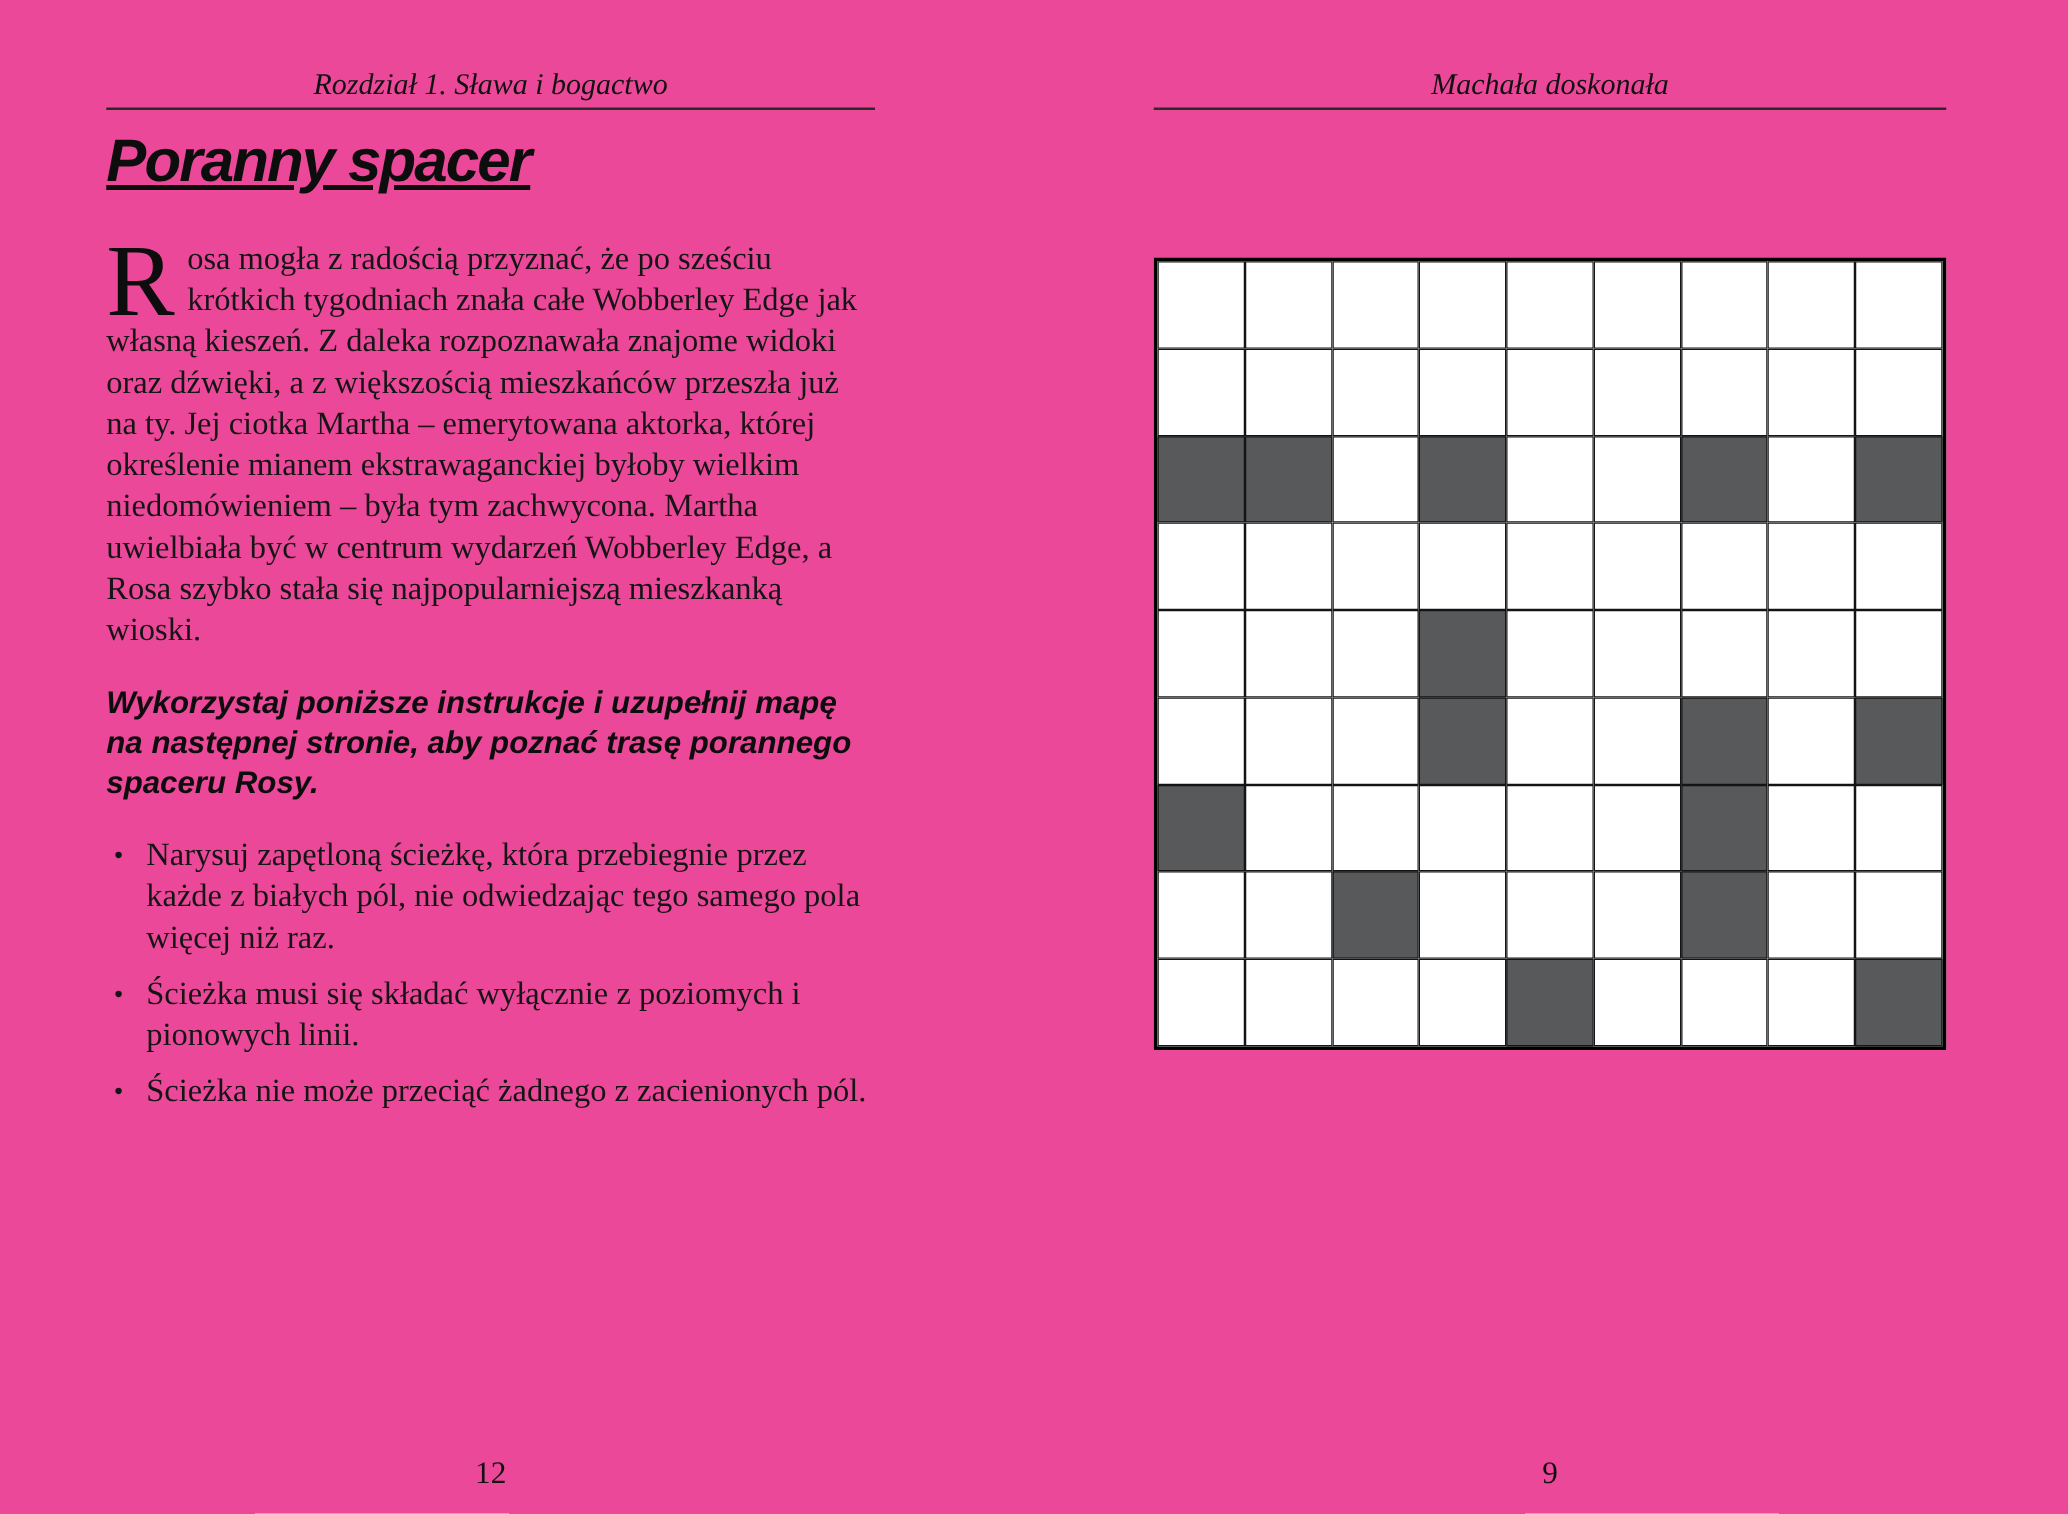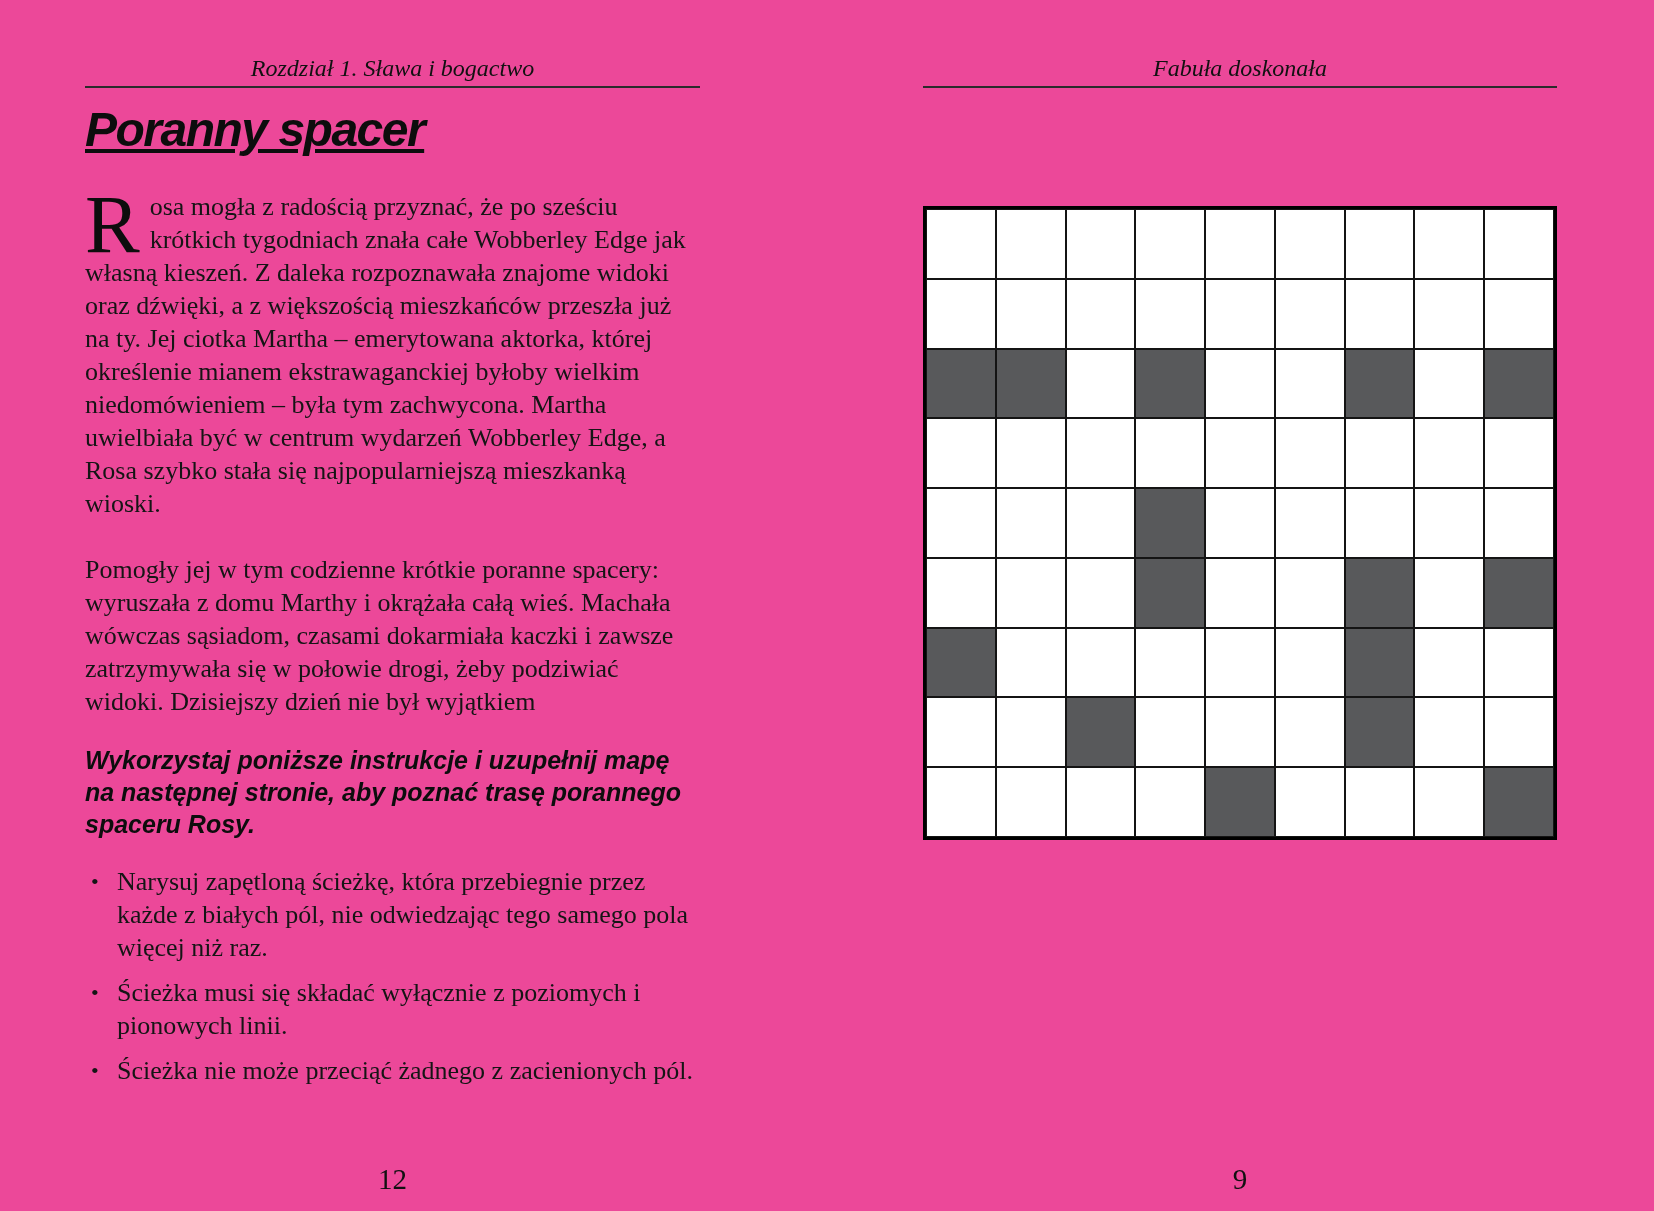--- a/index.html
+++ b/index.html
@@ -96,53 +96,52 @@
   }
   .puzzle-grid .cell{
     box-sizing:border-box;
     border:1px solid #141414;
     background:#ffffff;
   }
 
   .page-num{
     position:absolute;
     top:1164px;
-    font-size:29px;
+    font-size:25px;
     line-height:30px;
     text-align:center;
     color:#111;
   }
   .page-num.left{left:85px;width:615px;}
   .page-num.right{left:923px;width:634px;}
 </style>
 </head>
 <body>
 
 <div class="sheet">
 
   <div class="col col-left">
     <div class="runhead">Rozdział 1. Sława i bogactwo</div>
     <h1 class="chapter-title" style="margin-bottom:0;text-decoration:underline;">Poranny spacer</h1>
 
     <p class="body-par par1"><span class="dropcap">R</span><span>osa mogła z radością przyznać, że po sześciu krótkich tygodniach znała całe Wobberley Edge jak własną kieszeń. Z daleka rozpoznawała znajome widoki oraz dźwięki, a z większością mieszkańców przeszła już na ty. Jej ciotka Martha – emerytowana aktorka, której określenie mianem ekstrawaganckiej byłoby wielkim niedomówieniem – była tym zachwycona. Martha uwielbiała być w centrum wydarzeń Wobberley Edge, a Rosa szybko stała się najpopularniejszą mieszkanką wioski.</span></p>
 
-    <p class="body-par par2">Pomogły jej w tym codzienne krótkie poranne spacery: wyruszała z domu Marthy i okrążała całą wieś. Machała wówczas sąsiadom, czasami dokarmiała kaczki i zawsze zatrzymywała się w połowie drogi, żeby podziwiać widoki. Dzisiejszy dzień nie był wyjątkiem</p>
 
     <p class="instruction">Wykorzystaj poniższe instrukcje i uzupełnij mapę na następnej stronie, aby poznać trasę porannego spaceru Rosy.</p>
 
     <ul class="bullets">
         <li><span class="marker">•</span>Narysuj zapętloną ścieżkę, która przebiegnie przez każde z białych pól, nie odwiedzając tego samego pola więcej niż raz.</li>
         <li><span class="marker">•</span>Ścieżka musi się składać wyłącznie z poziomych i pionowych linii.</li>
         <li><span class="marker">•</span>Ścieżka nie może przeciąć żadnego z zacienionych pól.</li>
       </ul>
   </div>
   <div class="page-num left">12</div>
 
   <div class="col col-right">
-    <div class="runhead">Fabuła doskonała</div>
+    <div class="runhead">Machała doskonała</div>
     <div class="puzzle-grid" style="border-color: rgb(0, 0, 0);">
         <div class="cell" style="border-color: rgb(20, 20, 20);"></div>
         <div class="cell" style="border-color: rgb(20, 20, 20);"></div>
         <div class="cell" style="border-color: rgb(20, 20, 20);"></div>
         <div class="cell" style="border-color: rgb(20, 20, 20);"></div>
         <div class="cell" style="border-color: rgb(20, 20, 20);"></div>
         <div class="cell" style="border-color: rgb(20, 20, 20);"></div>
         <div class="cell" style="border-color: rgb(20, 20, 20);"></div>
         <div class="cell" style="border-color: rgb(20, 20, 20);"></div>
         <div class="cell" style="border-color: rgb(20, 20, 20);"></div>

